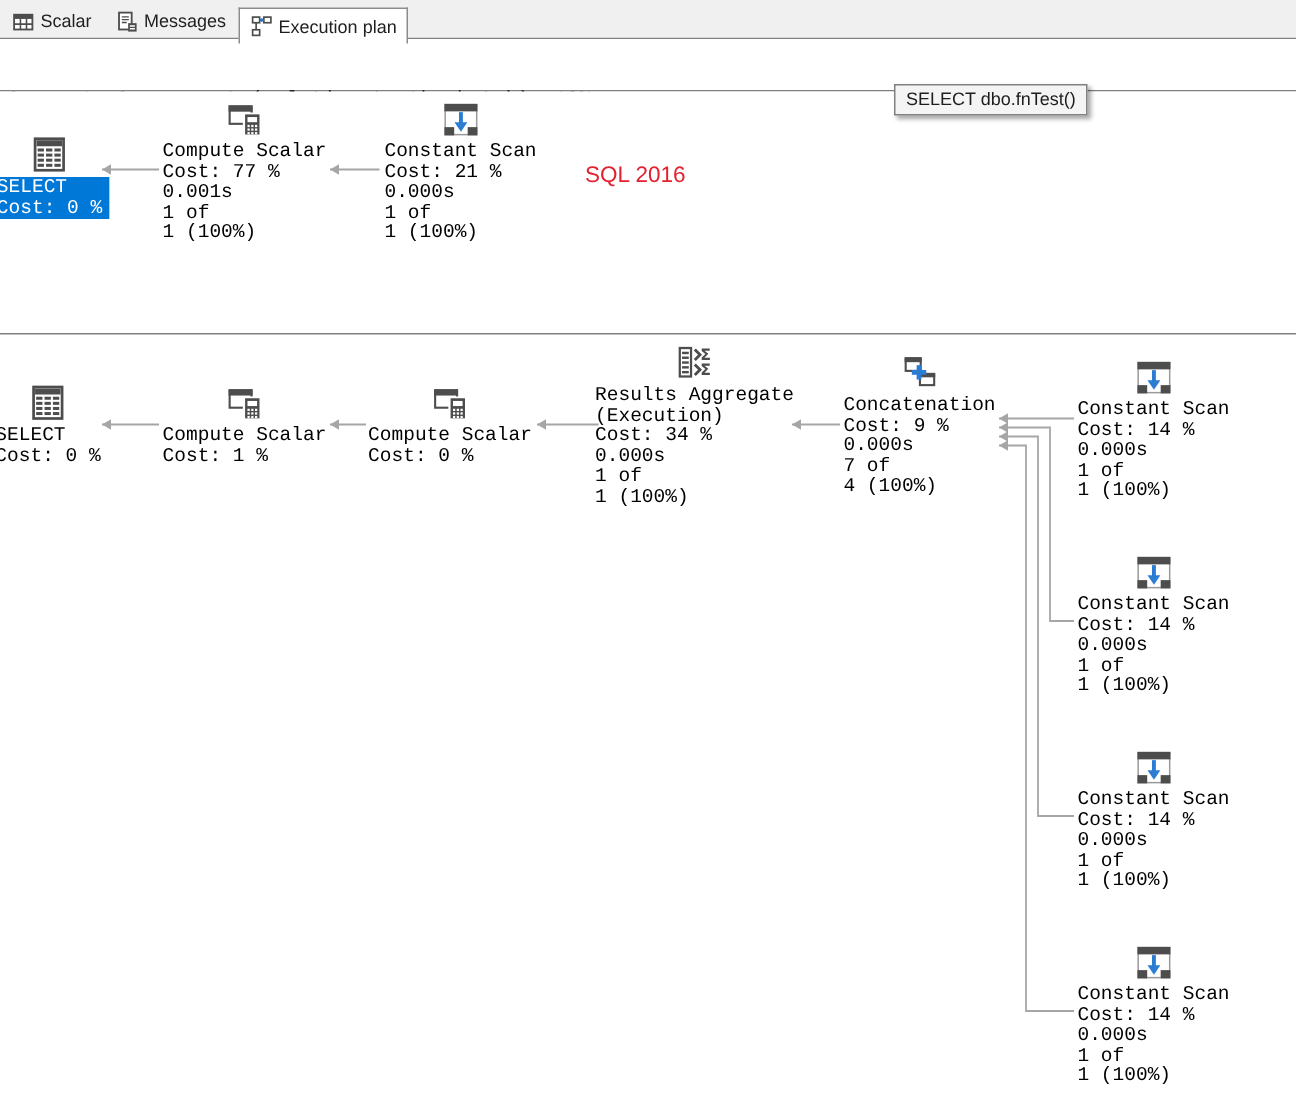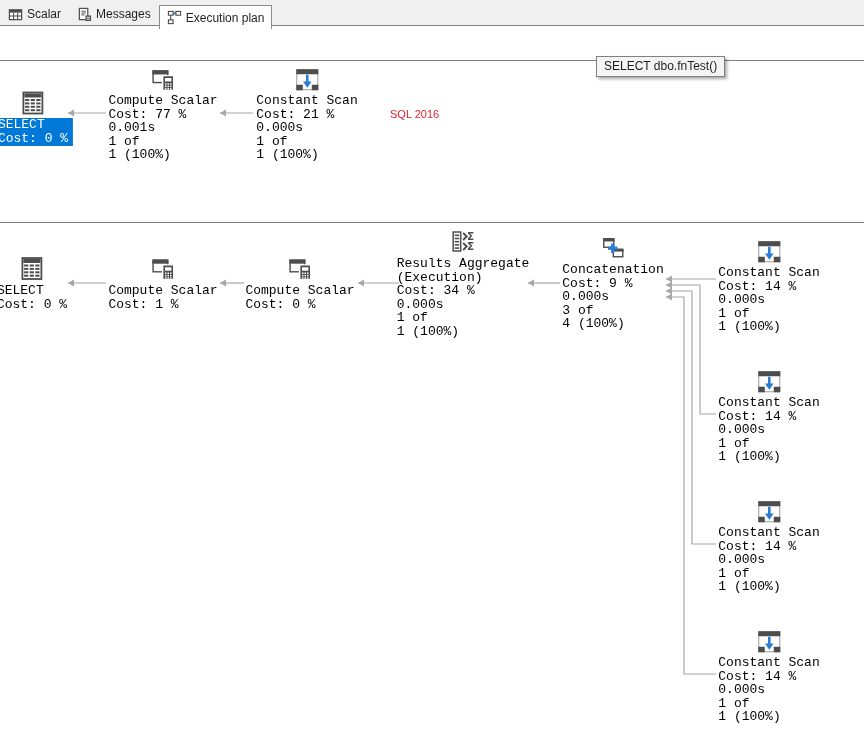--- a/index.html
+++ b/index.html
@@ -31,21 +31,21 @@
   .connector-layer{position:absolute;left:0;top:0;width:100%;height:100%;}
 
   .plan-node{position:absolute;transform:translate(-50%,-50%);
              display:flex;flex-direction:column;align-items:center;
              font-family:"Liberation Mono",monospace;font-size:13px;line-height:13.5px;
              color:#000;white-space:nowrap;cursor:default;}
   .op-icon{width:26px;height:26px;margin-bottom:2px;}
   .node-line{text-align:left;}
   .node-lines.selected-lines{background:var(--sel);color:#fff;padding:0 5px 1px 5px;}
 
-  .annotation{position:absolute;color:var(--red);font-size:11px;
+  .annotation{position:absolute;color:var(--red);font-size:15px;
               font-family:"Liberation Sans",sans-serif;white-space:nowrap;}
   #anno1{left:390px;top:47px;}
   #anno2{left:425px;top:5px;}
 
   
   .tooltip{position:absolute;left:596px;top:56px;z-index:5;background:#f4f4f4;
            border:1px solid #808080;box-shadow:2px 2px 3px rgba(0,0,0,.35);
            font-size:12px;color:#1e1e1e;padding:2px 7px 3px 7px;white-space:nowrap;}
 </style>
 </head>
@@ -288,21 +288,21 @@
         </div>
       </div>
       <div class="plan-node" style="left: 613px; top: 56px;">
         <svg class="op-icon">
           <use href="#icon-concatenation"></use>
         </svg>
         <div class="node-lines">
           <div class="node-line">Concatenation</div>
           <div class="node-line">Cost: 9 %</div>
           <div class="node-line">0.000s</div>
-          <div class="node-line">3 of</div>
+          <div class="node-line">7 of</div>
           <div class="node-line">4 (100%)</div>
         </div>
       </div>
       <div class="plan-node" style="left: 769px; top: 59px;">
         <svg class="op-icon">
           <use href="#icon-constant-scan"></use>
         </svg>
         <div class="node-lines">
           <div class="node-line">Constant Scan</div>
           <div class="node-line">Cost: 14 %</div>

